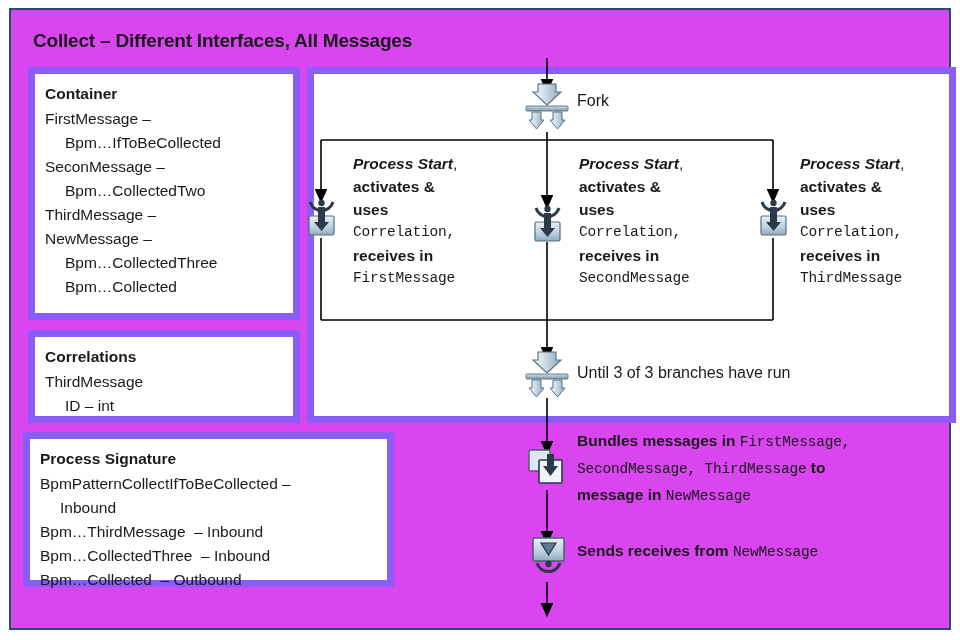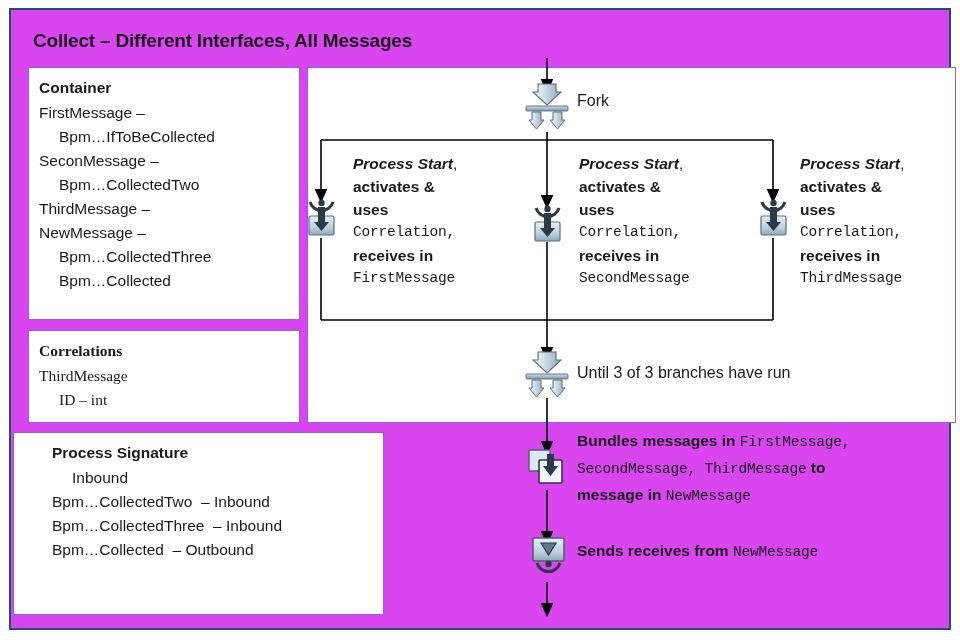--- a/index.html
+++ b/index.html
@@ -35,26 +35,26 @@
     font-weight: bold;
     color: #1a1a1a;
     letter-spacing: -0.2px;
     white-space: nowrap;
   }
 
   
   .panel {
     position: absolute;
     background: #ffffff;
-    border: 1px solid #8b5cf6;
+    border: 7px solid #8b5cf6;
     box-sizing: border-box;
   }
   #panel-container { left: 17px;  top: 57px;  width: 272px; height: 253px; }
-  #panel-correlations { left: 17px; top: 320px; width: 272px; height: 93px; font-family: Liberation Serif, serif; }
-  #panel-signature { left: 2px; top: 422px; width: 371px; height: 183px; padding-left: 28px; }
+  #panel-correlations { left: 17px; top: 320px; width: 272px; height: 93px; }
+  #panel-signature { left: 12px; top: 422px; width: 371px; height: 155px; }
   #panel-flow { left: 296px; top: 57px; width: 649px; height: 356px; }
 
   .panel-inner {
     padding: 8px 10px 0 10px;
     font-size: 15.5px;
     color: #1a1a1a;
     line-height: 1.55;
   }
   .panel-heading {
     font-weight: bold;
@@ -129,22 +129,23 @@
       <div class="panel-inner">
         <div class="panel-heading">Correlations</div>
         <div class="panel-line">ThirdMessage</div>
         <div class="panel-line indent1">ID – int</div>
       </div>
     </div>
 
     <div class="panel" id="panel-signature">
       <div class="panel-inner">
         <div class="panel-heading">Process Signature</div>
+        <div class="panel-line">BpmPatternCollectIfToBeCollected –</div>
         <div class="panel-line indent1">Inbound</div>
-        <div class="panel-line">Bpm…CollectedTwo  – Inbound</div>
+        <div class="panel-line">Bpm…ThirdMessage  – Inbound</div>
         <div class="panel-line">Bpm…CollectedThree  – Inbound</div>
         <div class="panel-line">Bpm…Collected  – Outbound</div>
       </div>
     </div>
 
     <div class="panel" id="panel-flow"></div>
 
     <div class="flow-layer">
       <svg width="942" height="622" viewBox="0 0 942 622">
         <defs>

